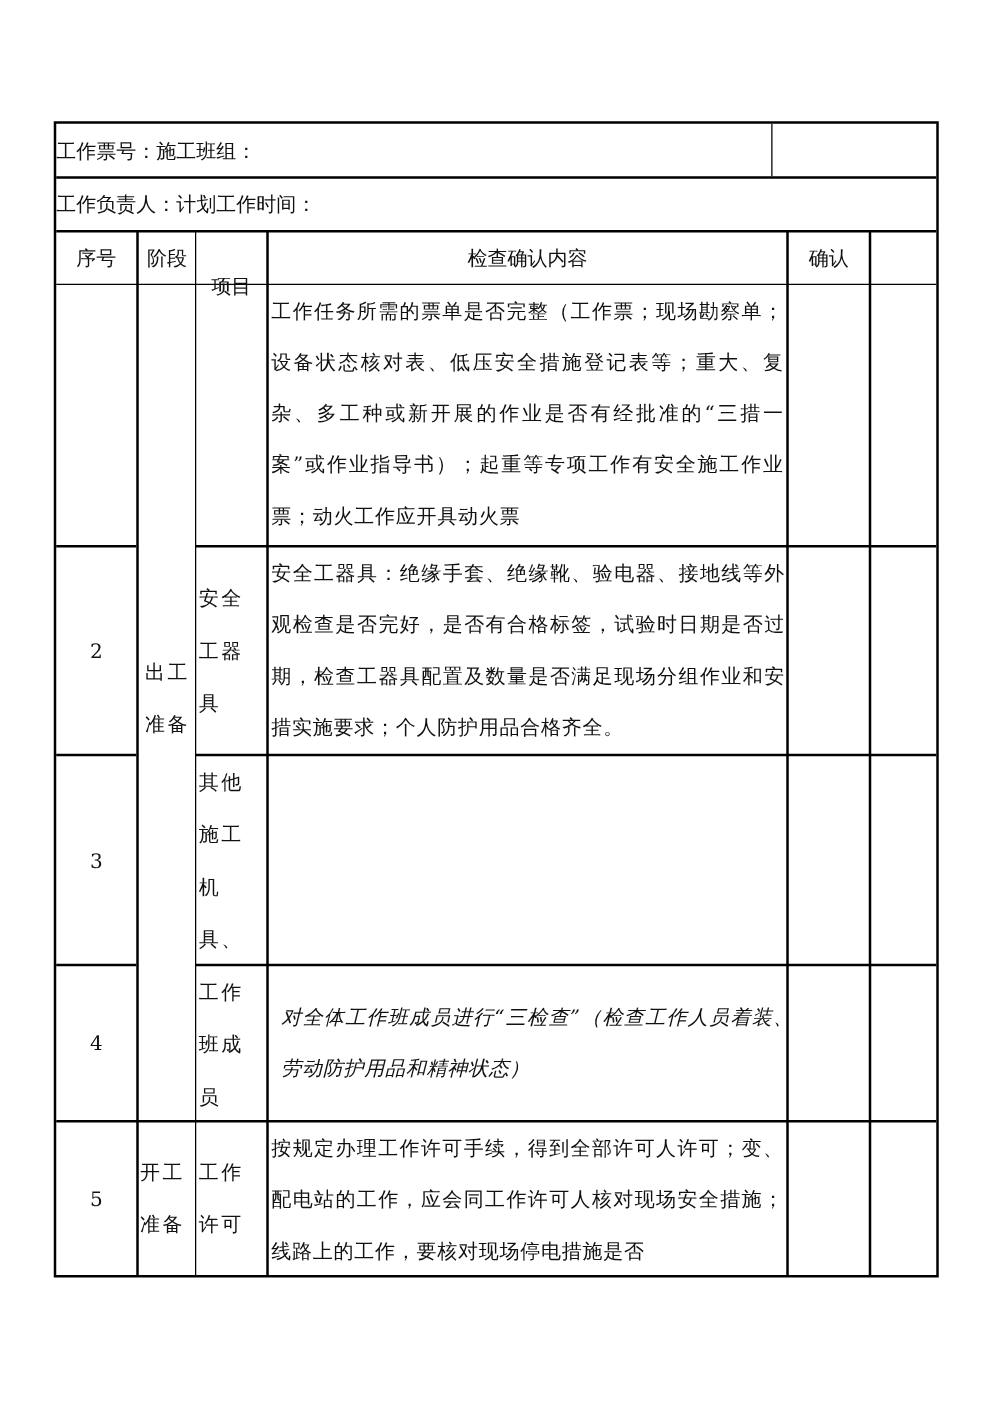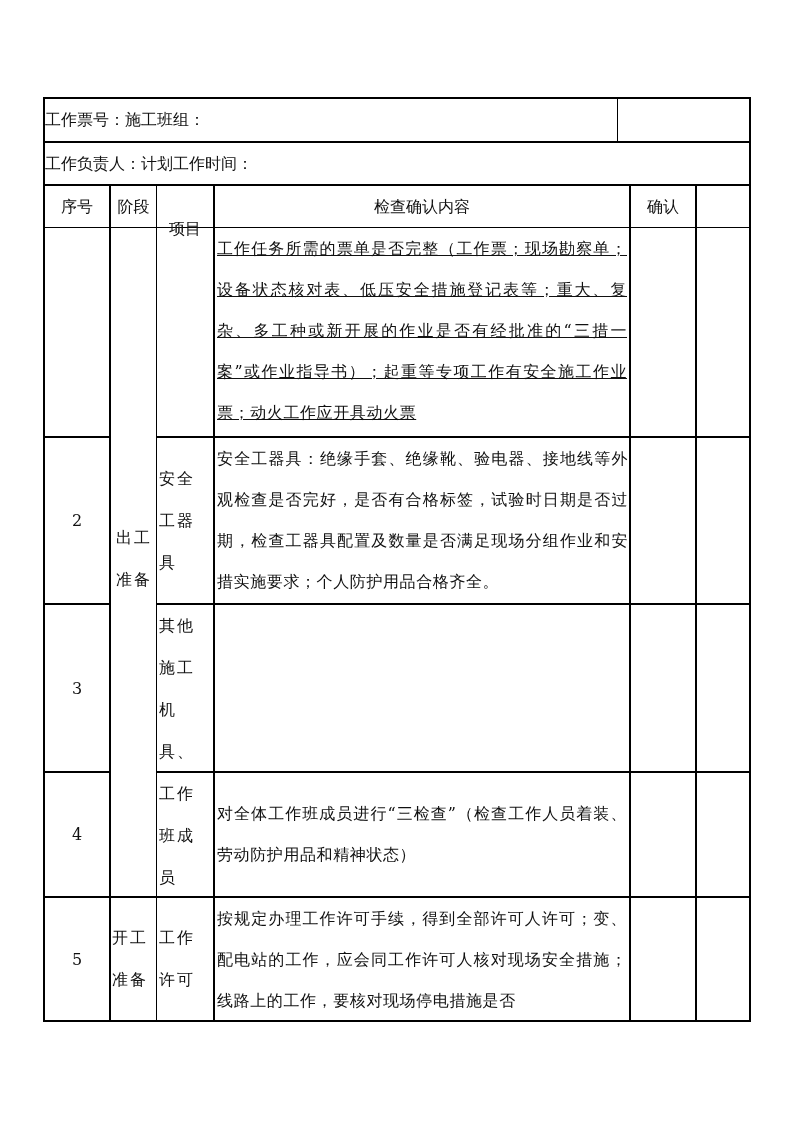--- a/index.html
+++ b/index.html
@@ -40,20 +40,21 @@
       line-height: 41px;
       overflow: hidden;
     }
     .flex-center {
       display: flex;
       align-items: center;
       justify-content: center;
     }
     .flex-left {
       display: flex;
+      align-items: center;
       justify-content: flex-start;
     }
     .content-text {
       font-size: 16px;
       line-height: 41px;
       letter-spacing: 0.6px;
       text-align: justify;
     }
     .vert-text {
       font-size: 16px;
@@ -122,21 +123,21 @@
     <div class="cell" style="left:66px;top:129px;width:45px;height:668px;text-align:center;">
       <div class="vert-text" style="position:absolute;left:1px;top:289px;width:44px;">出工准备</div>
     </div>
     <div class="cell" style="left:66px;top:799px;width:45px;height:122px;">
       <div class="vert-text" style="position:absolute;left:1px;top:19px;width:44px;">开工准备</div>
     </div>
 
     <div class="cell flex-center" style="left:0;top:129px;width:64px;height:208px;">
       <span></span>
     </div>
-    <div class="cell" style="left:171px;top:129px;width:413px;height:208px;padding:0 2px 0 1px;text-decoration:underline;">
+    <div class="cell" style="left:171px;top:129px;width:413px;height:208px;padding:0 2px 0 1px;">
       <div class="content-text">工作任务所需的票单是否完整（工作票；现场勘察单；设备状态核对表、低压安全措施登记表等；重大、复杂、多工种或新开展的作业是否有经批准的“三措一案”或作业指导书）；起重等专项工作有安全施工作业票；动火工作应开具动火票</div>
     </div>
     <div class="cell" style="left:586px;top:129px;width:64px;height:208px;">
       <span></span>
     </div>
     <div class="cell" style="left:652px;top:129px;width:52px;height:208px;">
       <span></span>
     </div>
 
     <div class="cell flex-center" style="left:0;top:339px;width:64px;height:165px;">
@@ -167,21 +168,21 @@
     <div class="cell" style="left:652px;top:506px;width:52px;height:166px;">
       <span></span>
     </div>
 
     <div class="cell flex-center" style="left:0;top:674px;width:64px;height:123px;">
       <span>4</span>
     </div>
     <div class="cell" style="left:112px;top:674px;width:56px;height:123px;">
       <div class="vert-text" style="position:absolute;left:2px;top:0px;">工作班成员</div>
     </div>
-    <div class="cell" style="left:171px;top:674px;width:413px;height:123px;padding:20px 2px 0 1px;">
+    <div class="cell" style="left:179px;top:674px;width:413px;height:123px;padding:20px 2px 0 1px;font-style:italic;">
       <div class="content-text">对全体工作班成员进行“三检查”（检查工作人员着装、劳动防护用品和精神状态）</div>
     </div>
     <div class="cell" style="left:586px;top:674px;width:64px;height:123px;">
       <span></span>
     </div>
     <div class="cell" style="left:652px;top:674px;width:52px;height:123px;">
       <span></span>
     </div>
 
     <div class="cell flex-center" style="left:0;top:799px;width:64px;height:122px;">

